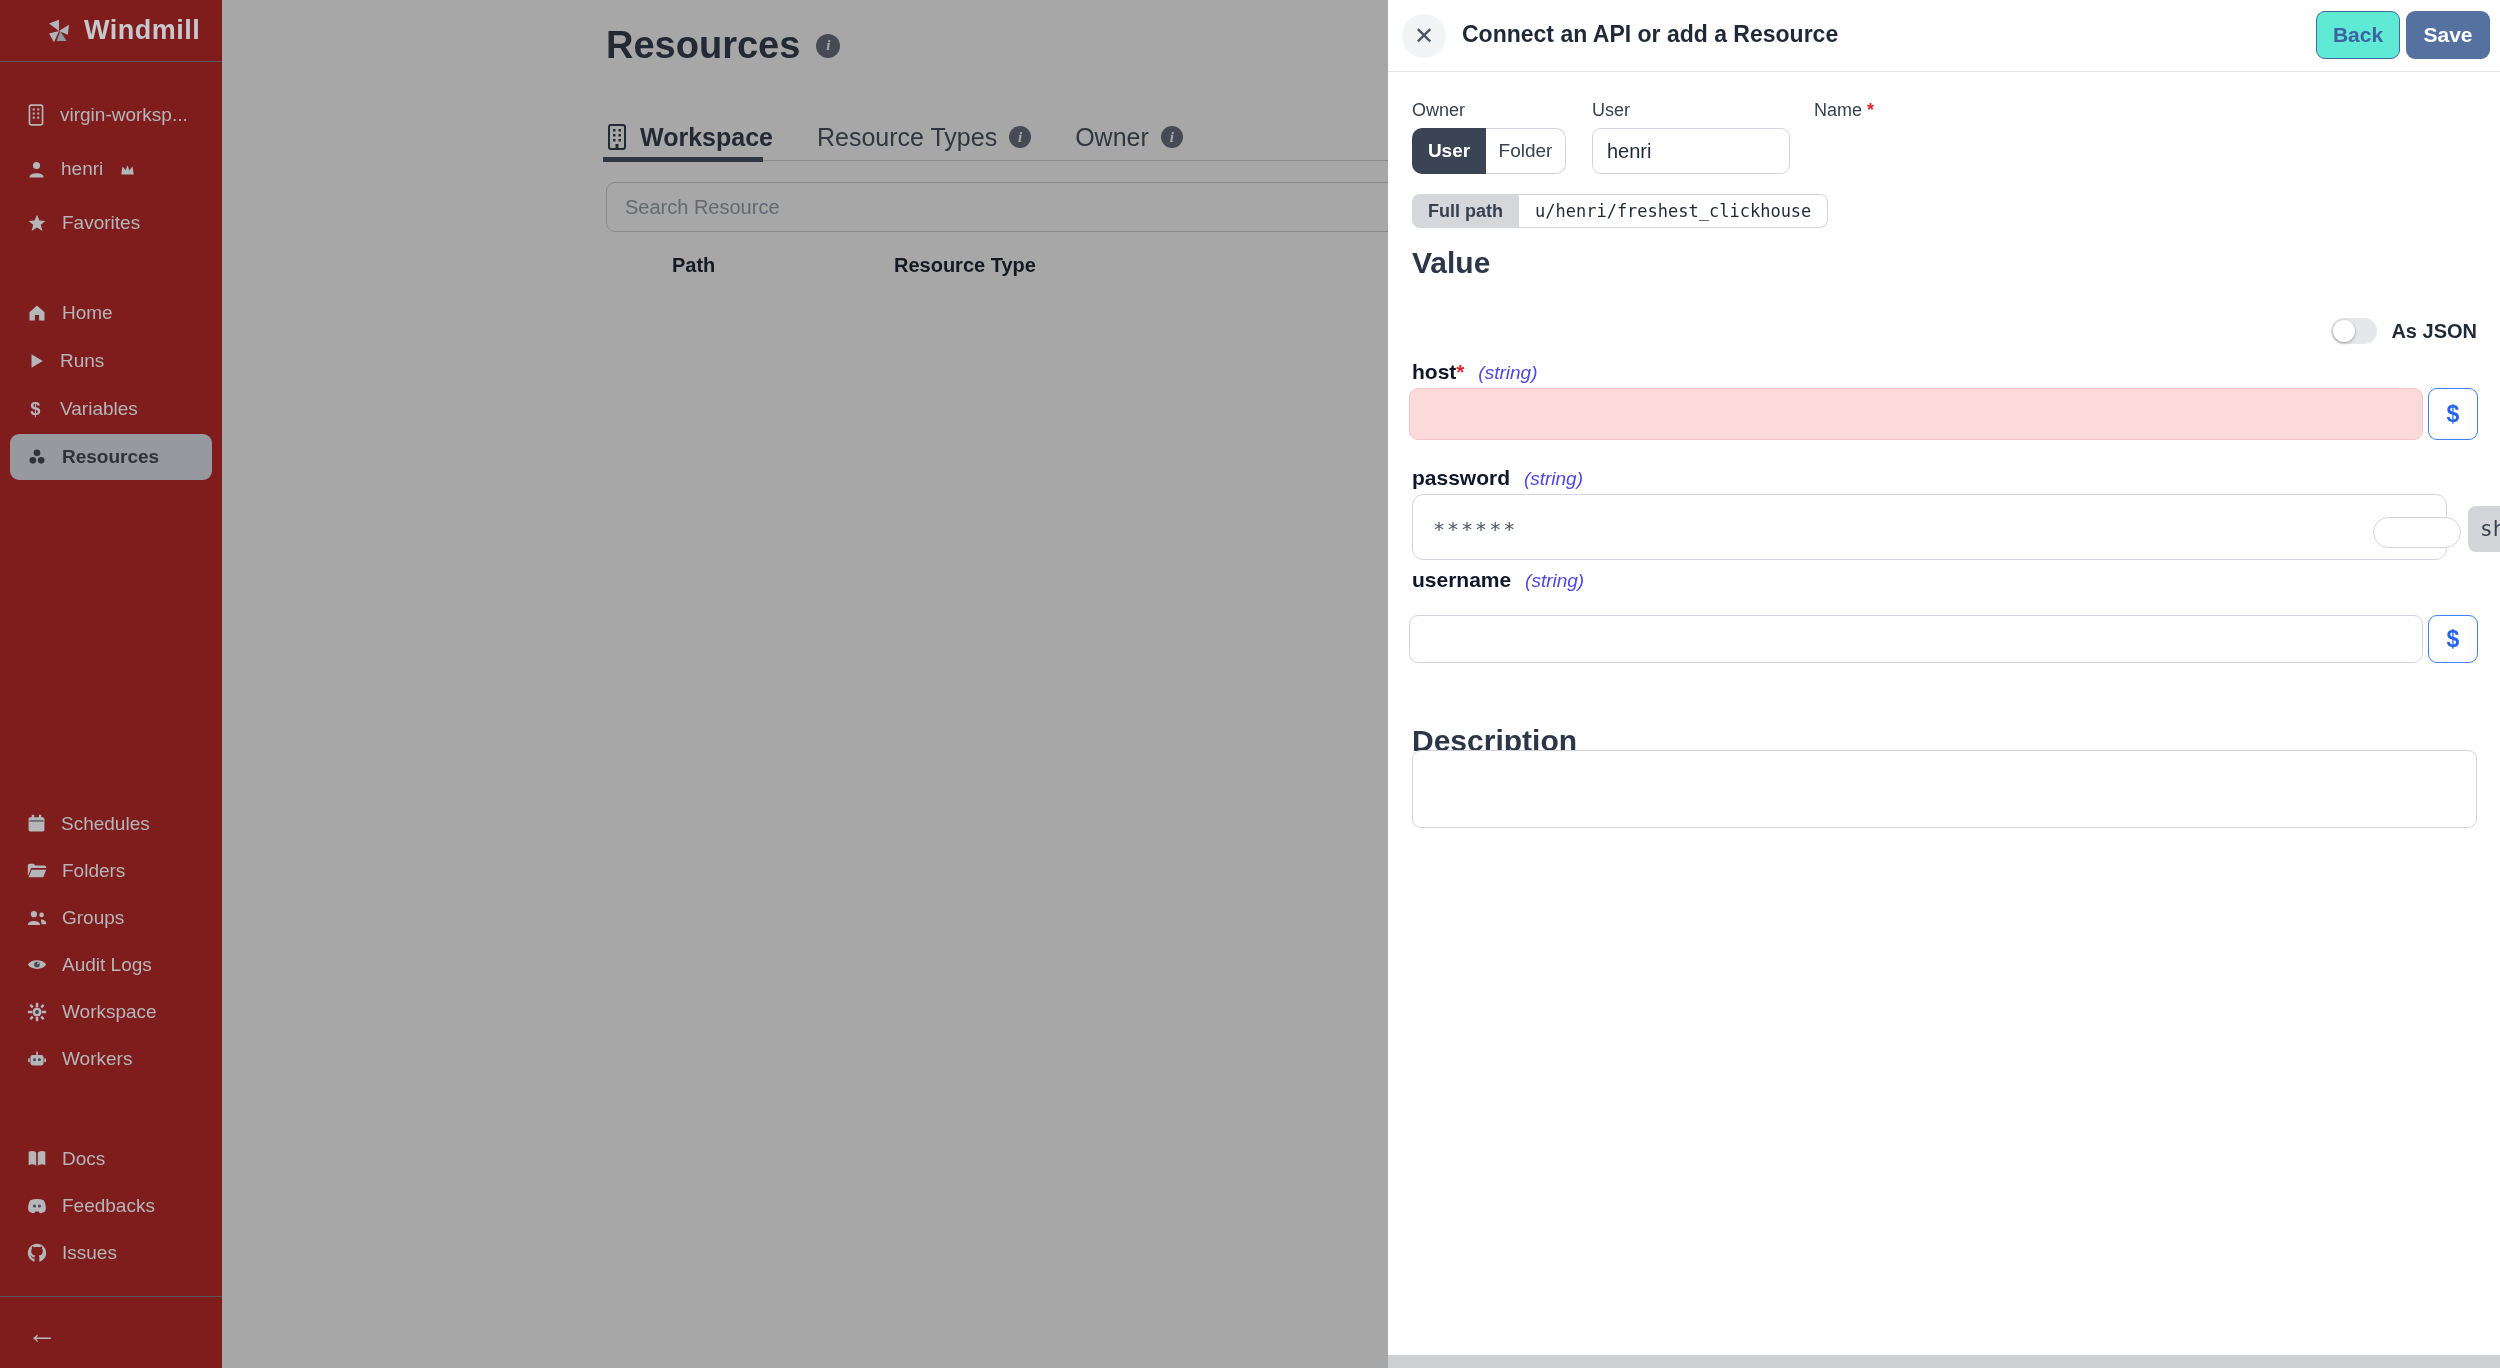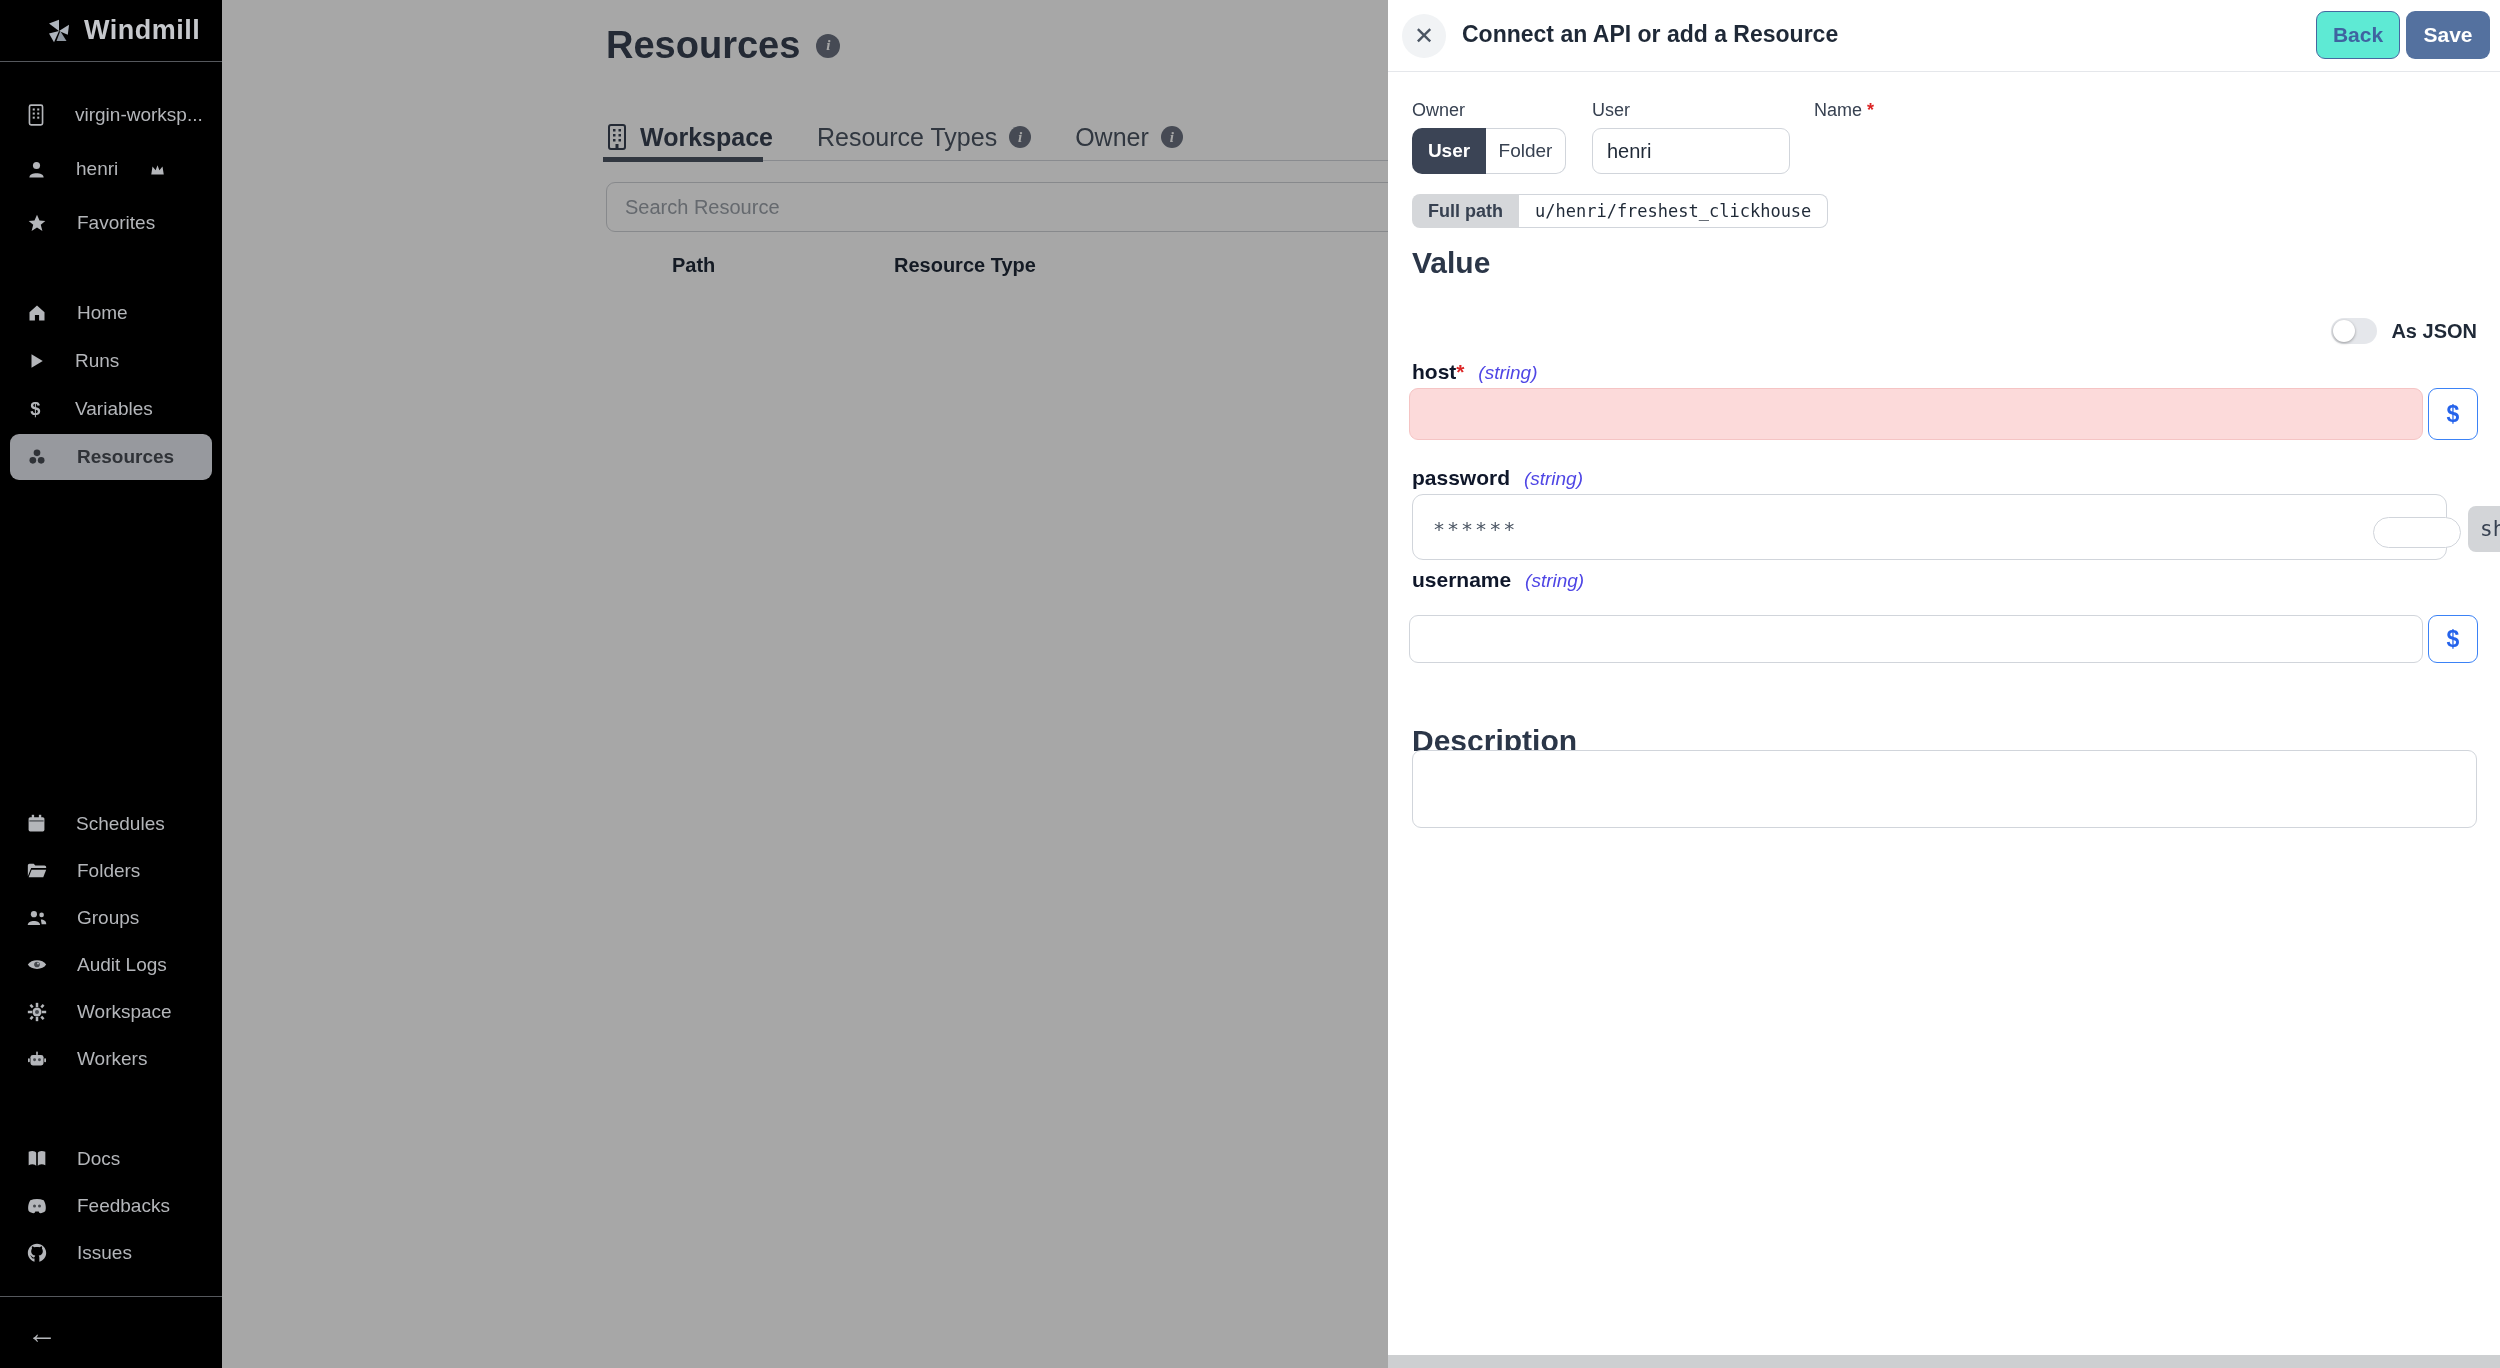--- a/index.html
+++ b/index.html
@@ -2,25 +2,25 @@
 <html><head>
 <meta charset="utf-8">
 <style>
   * { margin:0; padding:0; box-sizing:border-box; }
   html,body { width:2500px; height:1368px; overflow:hidden; background:#fff;
               font-family:"Liberation Sans", sans-serif; }
   #screen { position:relative; width:2500px; height:1368px; overflow:hidden; }
 
   
   .sidebar { position:absolute; left:0; top:0; width:222px; height:1368px;
-             background:#000000; z-index:20; color:#b9bbc0; }
+             background:#7f1d1d; z-index:20; color:#b9bbc0; }
   .logo-row { display:flex; align-items:center; gap:10px; height:62px; padding-left:44px;
               border-bottom:1px solid #55585d; }
   .logo-row .brand { font-size:27px; font-weight:bold; color:#c6c8cc; letter-spacing:.5px; }
-  .side-row { display:flex; align-items:center; gap:30px; height:38px; padding-left:27px;
+  .side-row { display:flex; align-items:center; gap:15px; height:38px; padding-left:27px;
               font-size:19px; color:#b4b6ba; cursor:pointer; }
   .side-group-top { position:absolute; top:88px; left:0; right:0; }
   .side-group-top .side-row { height:54px; }
   .menu-group { position:absolute; top:288px; left:0; right:0; }
   .menu-group .side-row { height:46px; margin:2px 0; }
   .menu-item-active { margin:2px 10px !important; padding-left:17px; background:#97999e;
                       border-radius:9px; color:#2f3237 !important; font-weight:bold; }
   .menu-item-active svg { color:#2f3237; }
   .admin-group { position:absolute; top:800px; left:0; right:0; }
   .admin-group .side-row { height:47px; }

